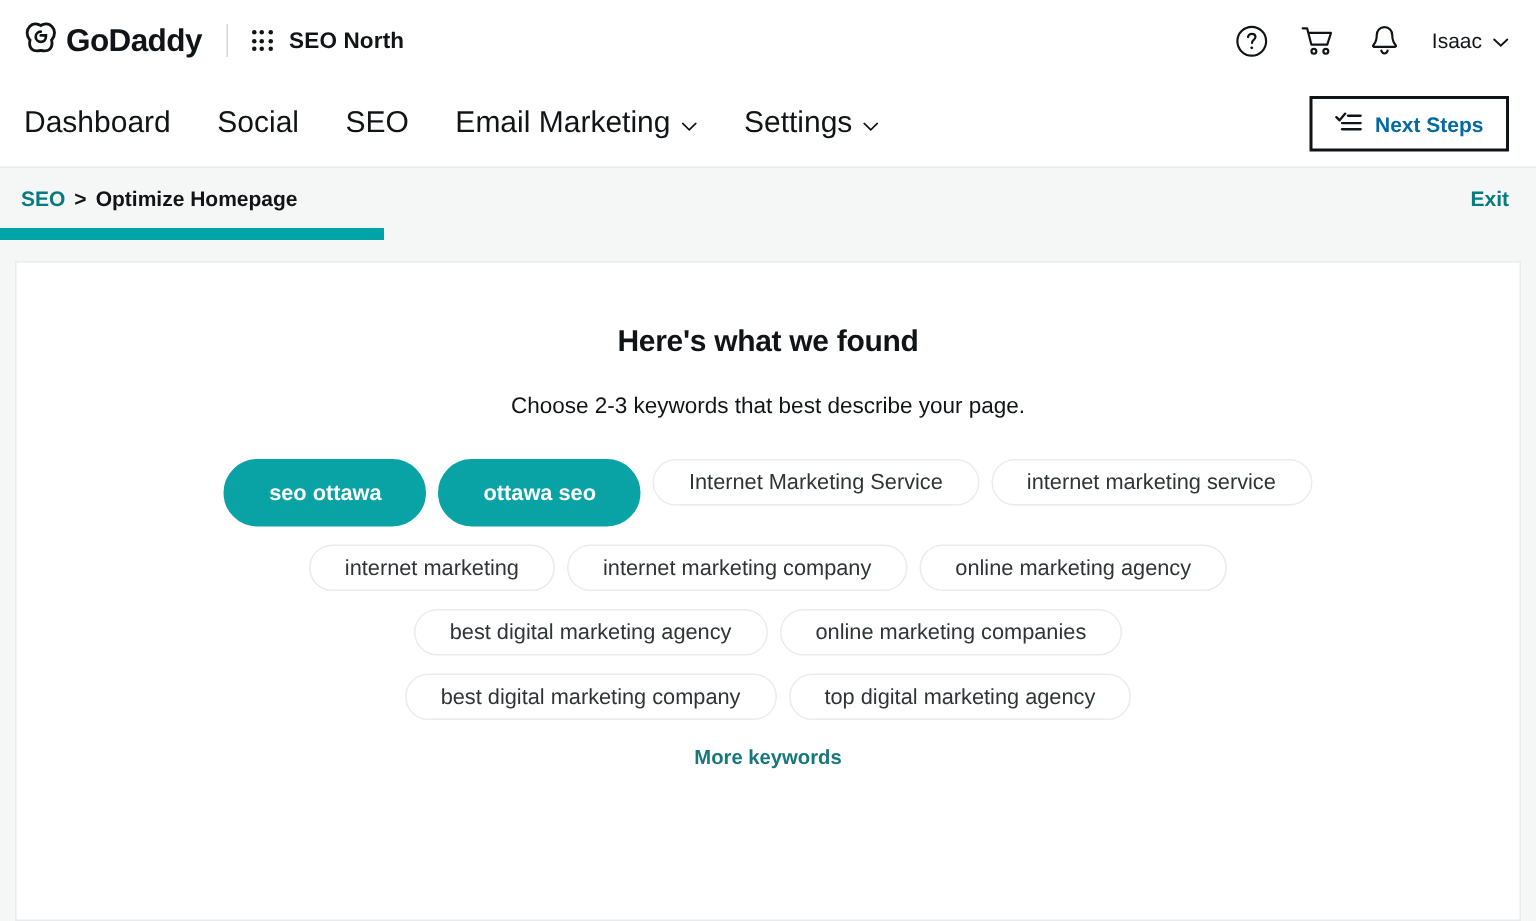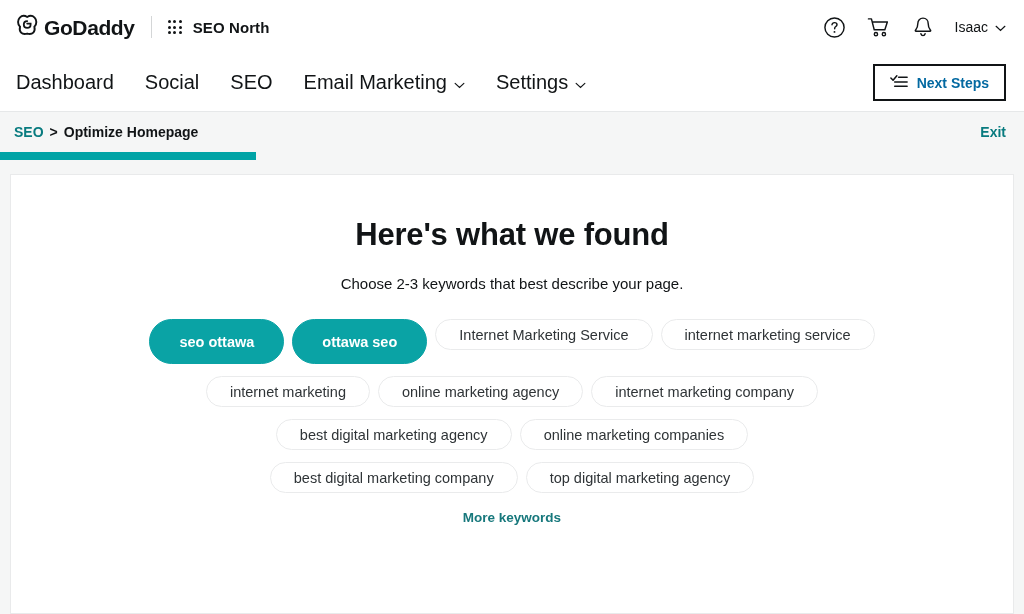--- a/index.html
+++ b/index.html
@@ -194,21 +194,21 @@
   .card {
     background: #ffffff;
     border: 1px solid #e9eaeb;
     height: 100%;
     padding-top: 42px;
     overflow: hidden;
   }
 
   .page-title {
     text-align: center;
-    font-size: 31px;
+    font-size: 20px;
     font-weight: bold;
     color: #111416;
     letter-spacing: -0.2px;
   }
 
   .page-sub {
     text-align: center;
     font-size: 15px;
     color: #111416;
     margin-top: 22px;
@@ -385,22 +385,22 @@
 
     <div class="chip-rows" id="chip-rows">
         <div class="chip-row">
           <div class="chip selected" style="background: rgb(10, 163, 165);">seo ottawa</div>
           <div class="chip selected" style="background: rgb(10, 163, 165);">ottawa seo</div>
           <div class="chip">Internet Marketing Service</div>
           <div class="chip">internet marketing service</div>
         </div>
         <div class="chip-row">
           <div class="chip">internet marketing</div>
+          <div class="chip">internet marketing company</div>
           <div class="chip">online marketing agency</div>
-          <div class="chip">internet marketing company</div>
         </div>
         <div class="chip-row">
           <div class="chip">best digital marketing agency</div>
           <div class="chip">online marketing companies</div>
         </div>
         <div class="chip-row">
           <div class="chip">best digital marketing company</div>
           <div class="chip">top digital marketing agency</div>
         </div>
       </div>

